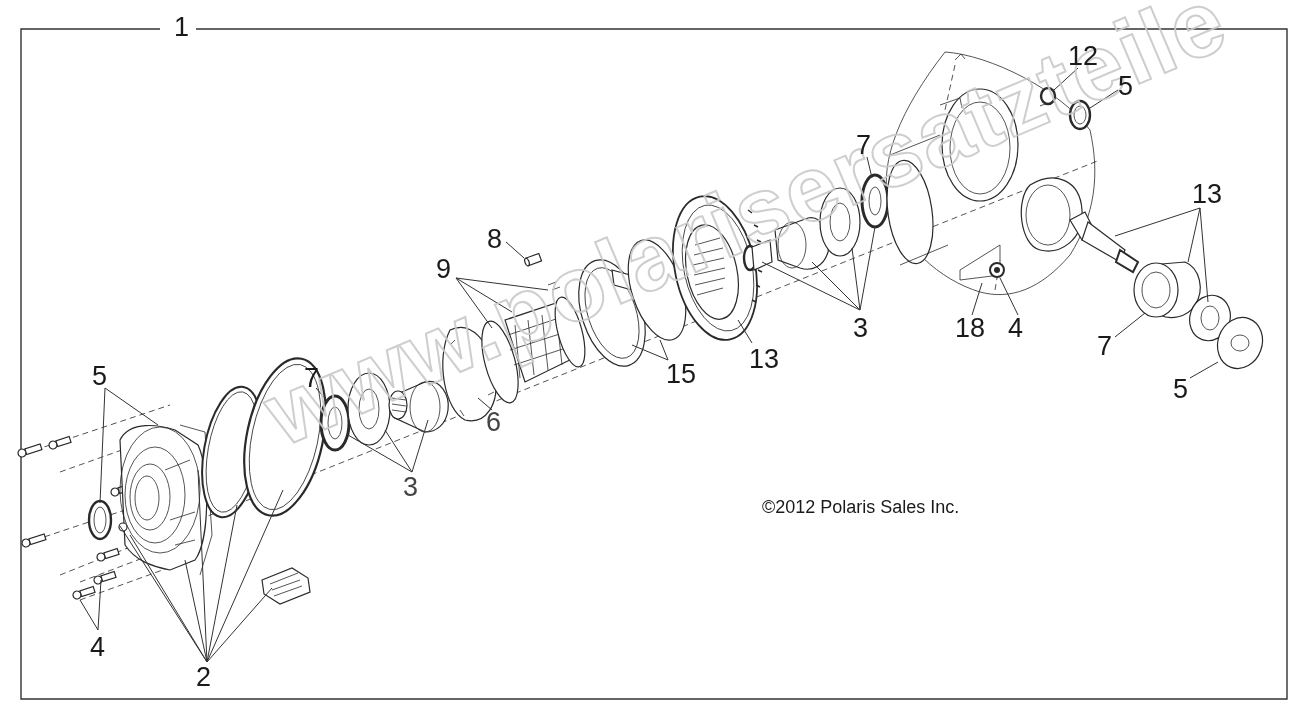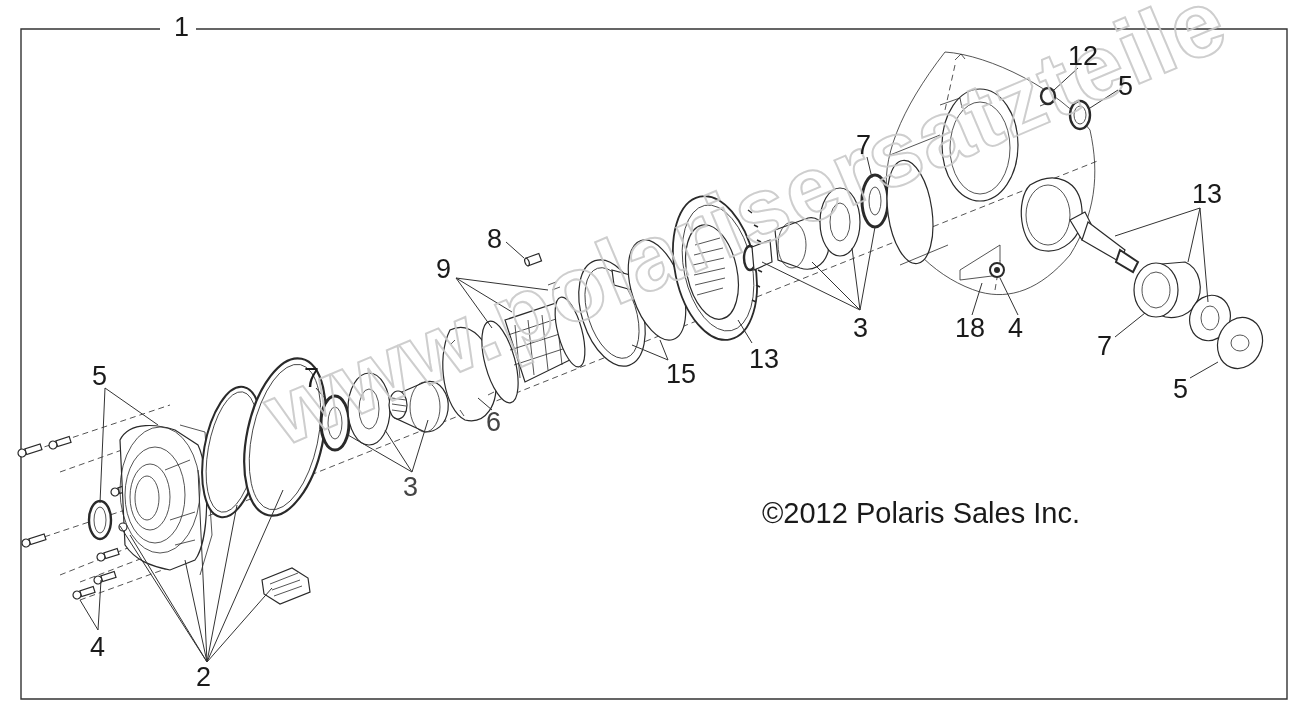--- a/index.html
+++ b/index.html
@@ -1,21 +1,21 @@
 <!DOCTYPE html>
 <html><head>
 <meta charset="utf-8">
 <style>
   html, body { margin: 0; padding: 0; background: #ffffff; }
   body { width: 1310px; height: 716px; position: relative; overflow: hidden;
          font-family: "Liberation Sans", sans-serif; color: #1a1a1a; }
   #diagram { position: absolute; left: 0; top: 0; width: 1310px; height: 716px; }
   .label { position: absolute; font-family: "Liberation Sans", sans-serif;
            font-size: 27px; line-height: 27px; color: #1a1a1a; white-space: nowrap; }
-  .copyright { position: absolute; left: 762px; top: 497px; font-size: 29px;
+  .copyright { position: absolute; left: 762px; top: 497px; font-size: 18px;
                font-family: "Liberation Sans", sans-serif; color: #1a1a1a; white-space: nowrap; }
   .watermark { position: absolute; left: 250px; top: 370px; font-size: 92px; font-weight: bold;
                font-family: "Liberation Sans", sans-serif; color: transparent;
                -webkit-text-stroke: 2px #c9c9c9; transform: rotate(-23deg); transform-origin: left top;
                white-space: nowrap; letter-spacing: 2px; opacity: .9; }
 </style>
 </head>
 <body>
 
 <div id="diagram">

